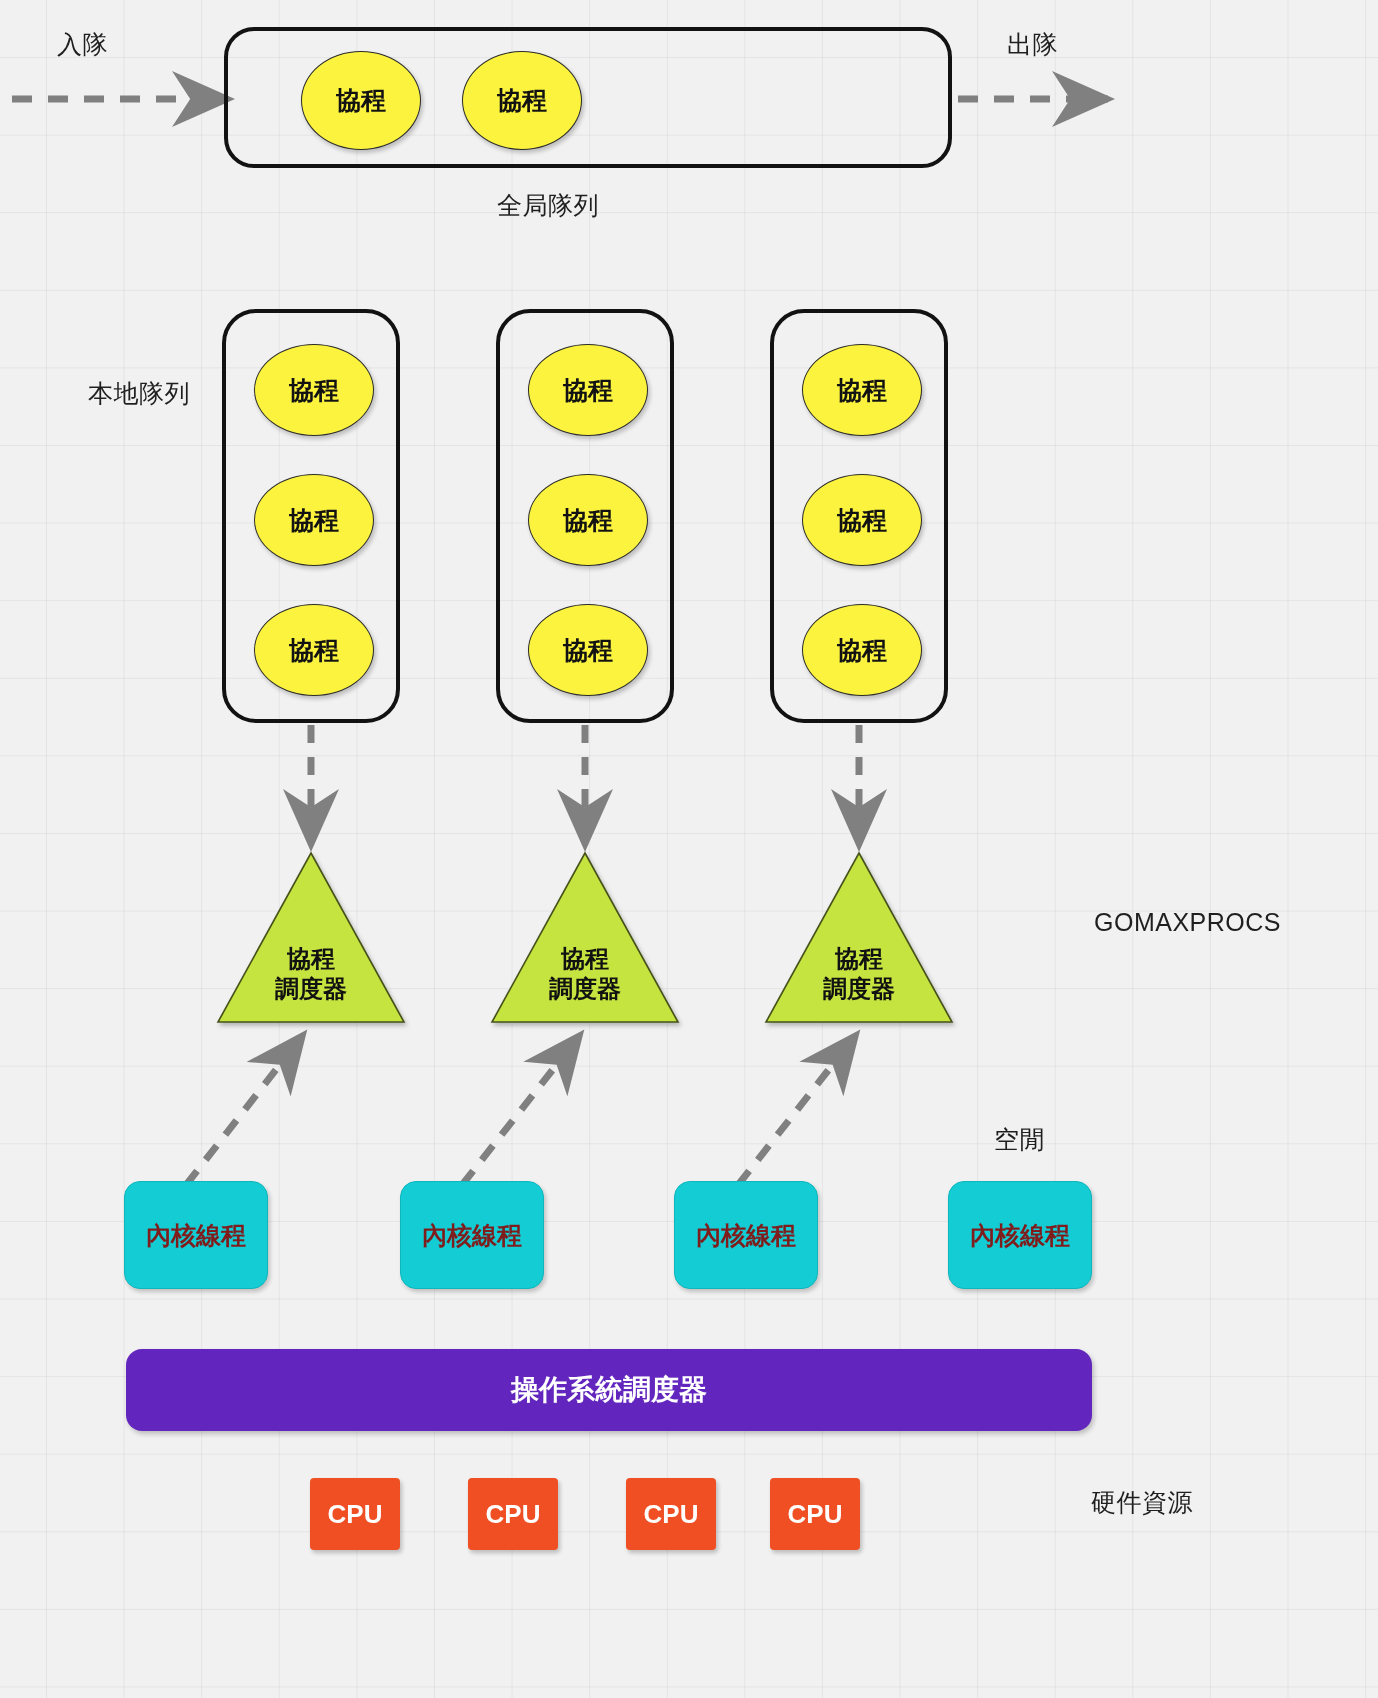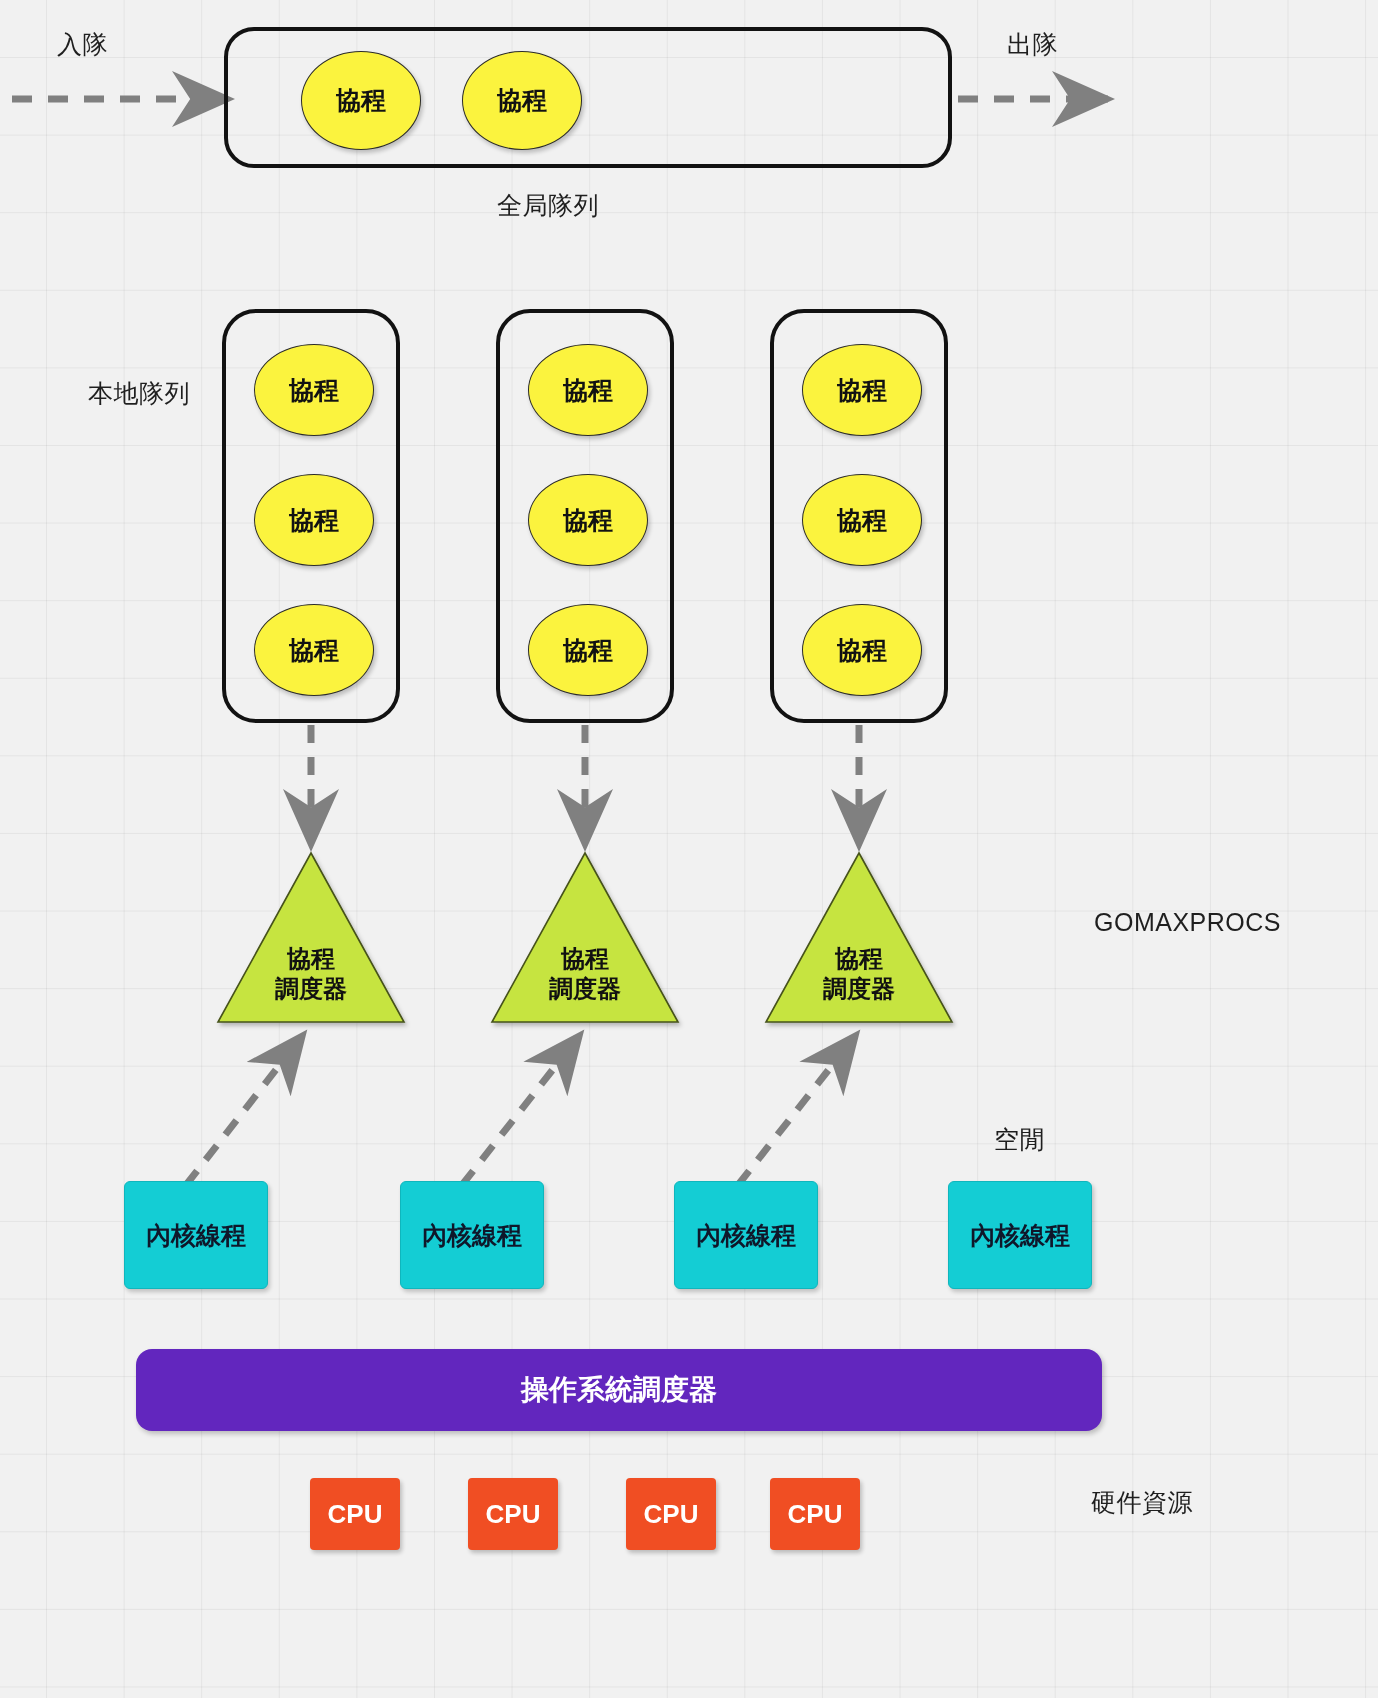--- a/index.html
+++ b/index.html
@@ -77,25 +77,25 @@
     text-align: center;
     pointer-events: none;
     font-family: "Liberation Sans", "DejaVu Sans", sans-serif;
   }
 
   
   .kthread {
     position: absolute;
     background: #14cdd4;
     border: 1.2px solid #0fb6bd;
-    border-radius: 6px;
-    display: flex;
-    align-items: center;
-    justify-content: center;
-    color: #0f172a;
+    border-radius: 16px;
+    display: flex;
+    align-items: center;
+    justify-content: center;
+    color: #7f1d1d;
     font-weight: bold;
     font-size: 25px;
     box-shadow: 2px 3px 4px rgba(0,0,0,0.20);
     font-family: "Liberation Sans", "DejaVu Sans", sans-serif;
   }
 
   
   .os-bar {
     position: absolute;
     background: #6226be;
@@ -195,20 +195,20 @@
   <div class="tri-label" style="left:794px; top:938px; width:130px; height:72px;">
     <span>協程</span>
     <span>調度器</span>
   </div>
 
   <div class="kthread" style="left:124px; top:1181px; width:142px; height:106px;">內核線程</div>
   <div class="kthread" style="left:400px; top:1181px; width:142px; height:106px;">內核線程</div>
   <div class="kthread" style="left:674px; top:1181px; width:142px; height:106px;">內核線程</div>
   <div class="kthread" style="left:948px; top:1181px; width:142px; height:106px;">內核線程</div>
 
-  <div class="os-bar" style="left:136px; top:1349px; width:966px; height:82px;">操作系統調度器</div>
+  <div class="os-bar" style="left:126px; top:1349px; width:966px; height:82px;">操作系統調度器</div>
 
   <div class="cpu" style="left:310px; top:1478px; width:90px; height:72px;">CPU</div>
   <div class="cpu" style="left:468px; top:1478px; width:90px; height:72px;">CPU</div>
   <div class="cpu" style="left:626px; top:1478px; width:90px; height:72px;">CPU</div>
   <div class="cpu" style="left:770px; top:1478px; width:90px; height:72px;">CPU</div>
 
 </div>
 
 </body></html>

